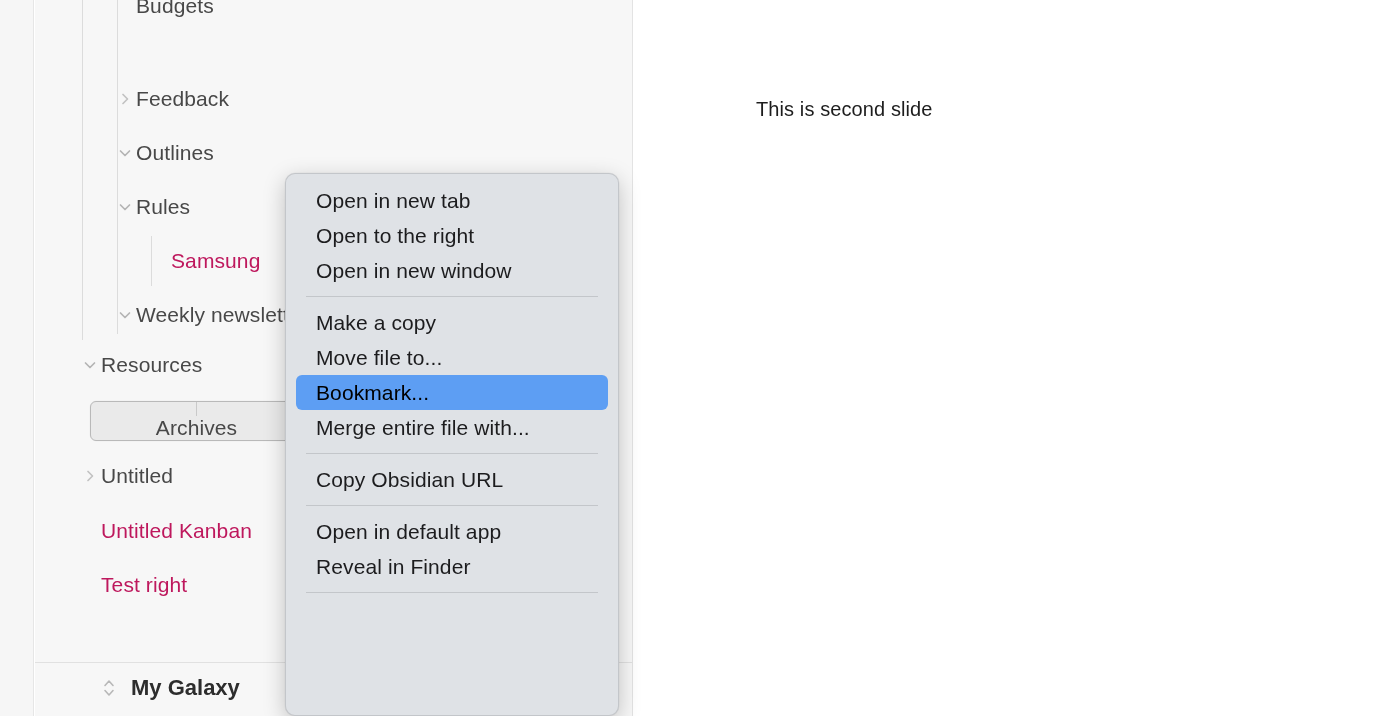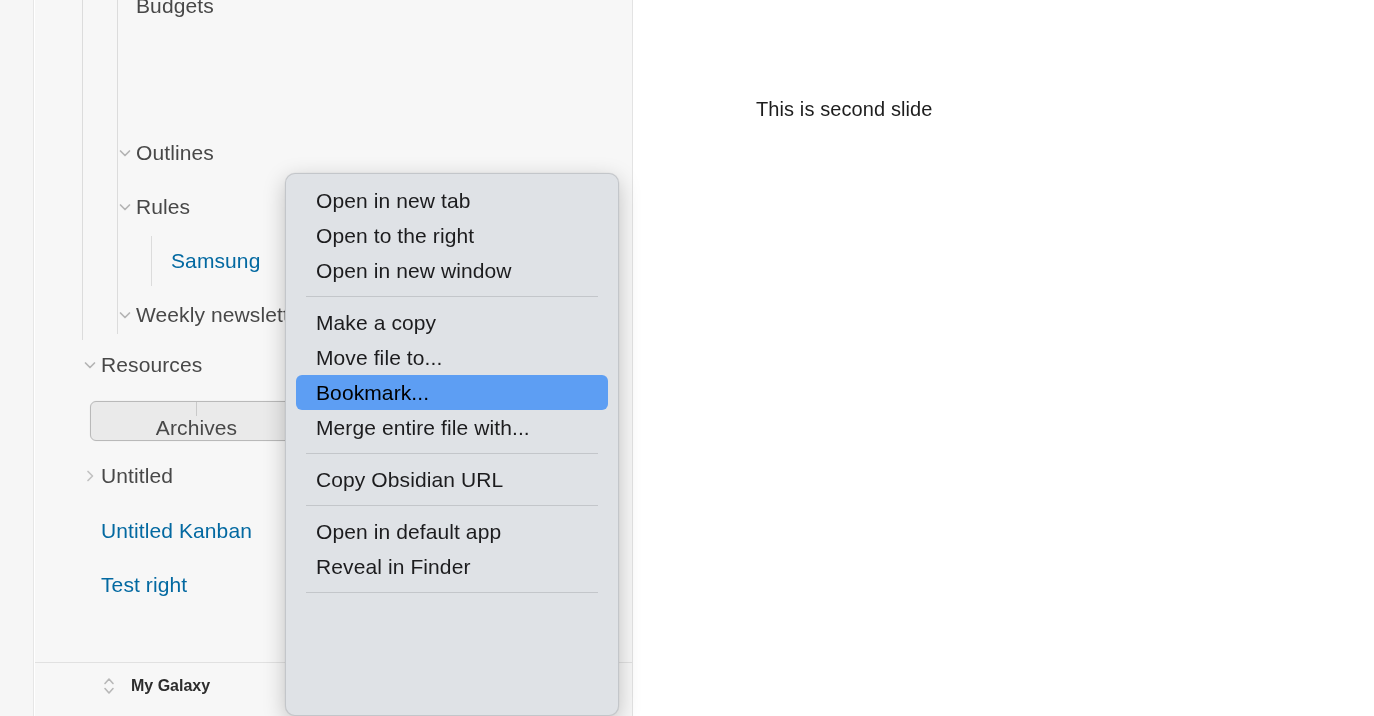--- a/index.html
+++ b/index.html
@@ -70,21 +70,21 @@
     color: #b4b4b4;
   }
   .tree-row .twisty svg { display: block; }
   .tree-row .tlabel {
     font-size: 21px;
     color: #4a4a4a;
     white-space: nowrap;
     letter-spacing: 0.1px;
   }
   .tree-row.is-folder .tlabel { color: #484848; }
-  .tree-row.is-file .tlabel { color: #0369a1; }
+  .tree-row.is-file .tlabel { color: #be185d; }
 
   .tree-row.selected {
     background: #eaeaea;
     border: 1px solid #b9b9b9;
     box-shadow: 0 0 0 0.5px rgba(0,0,0,0.03);
   }
 
   
   .guide {
     position: absolute;
@@ -110,21 +110,21 @@
     display: flex;
     align-items: center;
   }
   .vault-switcher .sel-icon {
     width: 24px; min-width: 24px;
     display: flex; align-items: center; justify-content: center;
     color: #b8b8b8;
     margin-right: 10px;
   }
   .vault-name {
-    font-size: 16px;
+    font-size: 22px;
     font-weight: bold;
     color: #2d2d2d;
     white-space: nowrap;
   }
 
   
   .main-pane {
     position: absolute;
     left: 634px; top: 0;
     width: 740px;
@@ -194,20 +194,28 @@
 
     <div class="file-tree">
 
       <div class="guide" style="left:47px; top:0px; height:340px;"></div>
       <div class="guide" style="left:82px; top:0px; height:334px;"></div>
       <div class="guide" style="left:116px; top:236px; height:50px;"></div>
 
     <div class="tree-row is-folder" style="left: 79px; top: -14px; right: 8px;">
           <span class="twisty"></span>
           <span class="tlabel">Budgets</span>
+        </div>
+        <div class="tree-row is-folder" style="left: 79px; top: 79px; right: 8px;">
+          <span class="twisty">
+            <svg width="16" height="16" viewBox="0 0 16 16" fill="none">
+              <path d="M6 3.5 L10.5 8 L6 12.5" stroke="#c2c2c2" stroke-width="1.7" stroke-linecap="round" stroke-linejoin="round"></path>
+            </svg>
+          </span>
+          <span class="tlabel">Feedback</span>
         </div>
         <div class="tree-row is-folder" style="left: 79px; top: 133px; right: 8px;">
           <span class="twisty">
             <svg width="16" height="16" viewBox="0 0 16 16" fill="none">
               <path d="M3.5 6 L8 10.5 L12.5 6" stroke="#b4b4b4" stroke-width="1.7" stroke-linecap="round" stroke-linejoin="round"></path>
             </svg>
           </span>
           <span class="tlabel">Outlines</span>
         </div>
         <div class="tree-row is-folder" style="left: 79px; top: 187px; right: 8px;">

